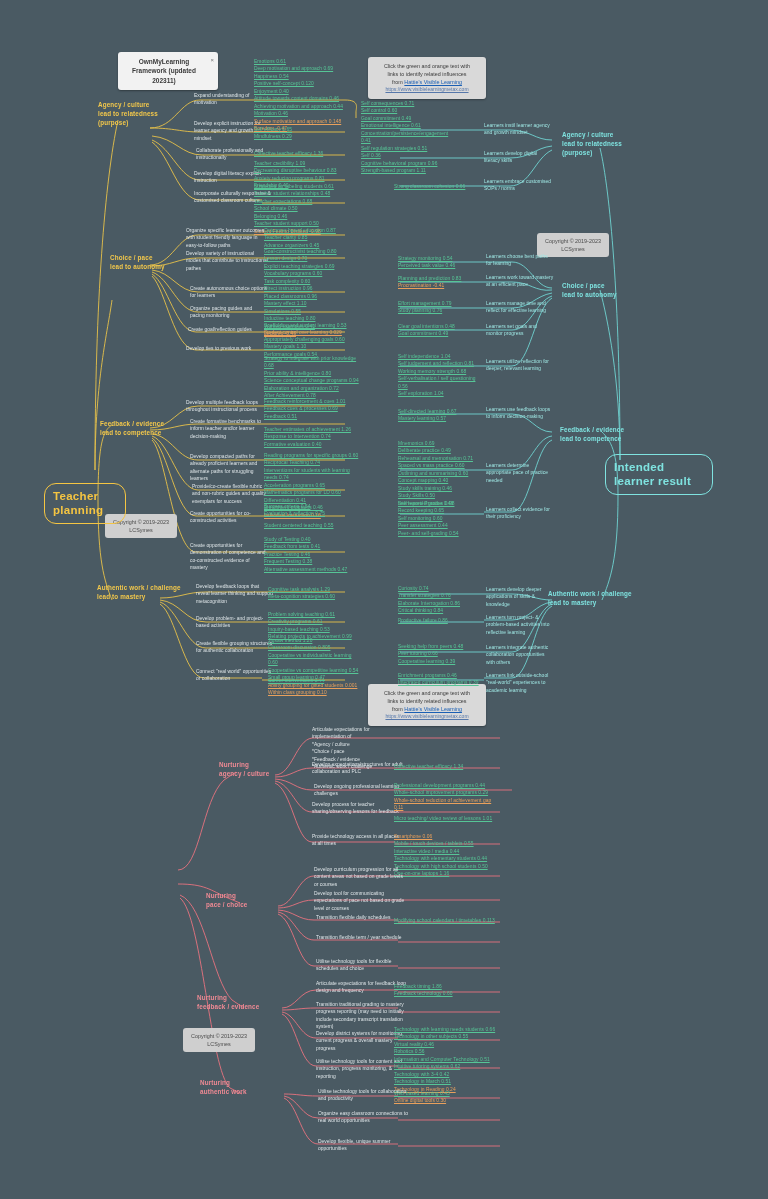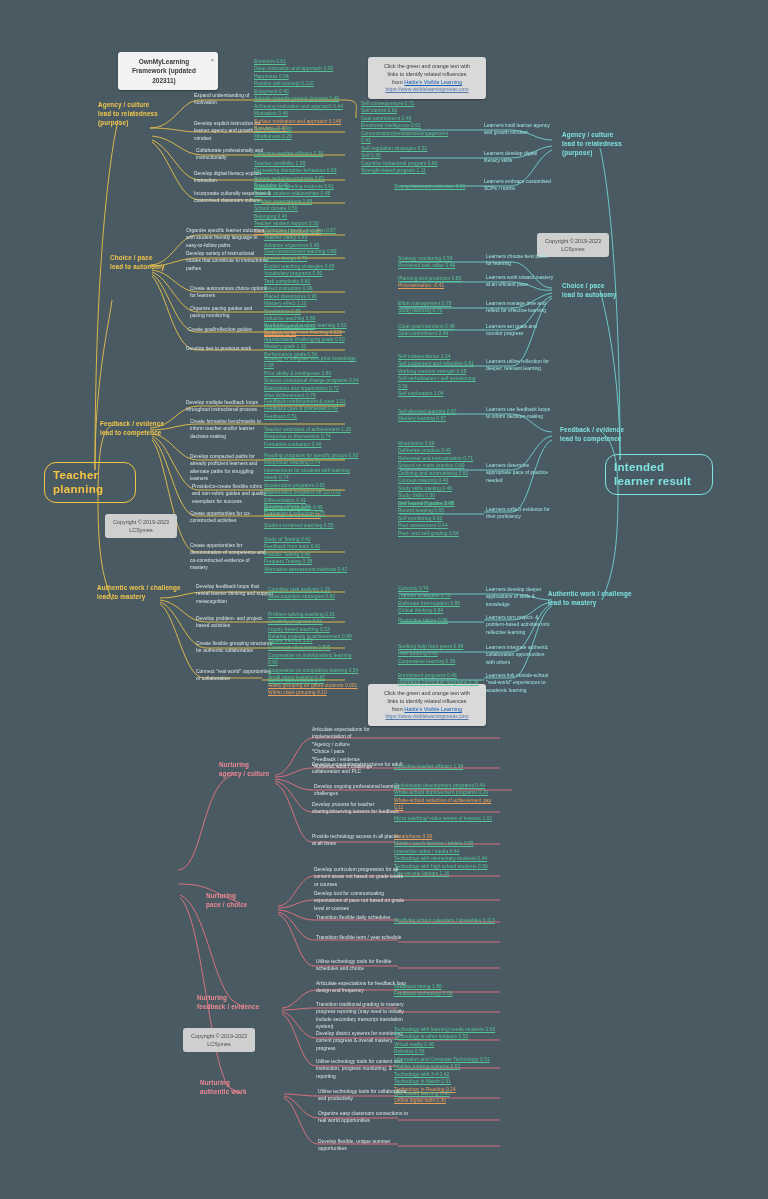--- a/index.html
+++ b/index.html
@@ -243,21 +243,21 @@
     <div>
       <span>from </span><span class="lk">Hattie's Visible Learning</span>
     </div>
     <div class="url">https://www.visiblelearningmetax.com</div>
   </div>
 
   <div class="node copy-card" style="left:537px; top:233px; width:72px;">Copyright © 2019-2023 LCSymes</div>
   <div class="node copy-card" style="left:105px; top:514px; width:72px;">Copyright © 2019-2023 LCSymes</div>
   <div class="node copy-card" style="left:183px; top:1028px; width:72px;">Copyright © 2019-2023 LCSymes</div>
 
-  <div class="node hub yellow" style="left:44px; top:462px; width:92px;">
+  <div class="node hub yellow" style="left:44px; top:483px; width:82px;">
     <span>Teacher planning</span>
   </div>
 
   <div class="node hub cyan" style="left:605px; top:454px; width:108px;">
     <span>Intended learner result</span>
   </div>
 
 
   <div class="node blabel yellow" style="left:98px; top:100px; width:90px; white-space:pre-line;">Agency / culture
 lead to relatedness

